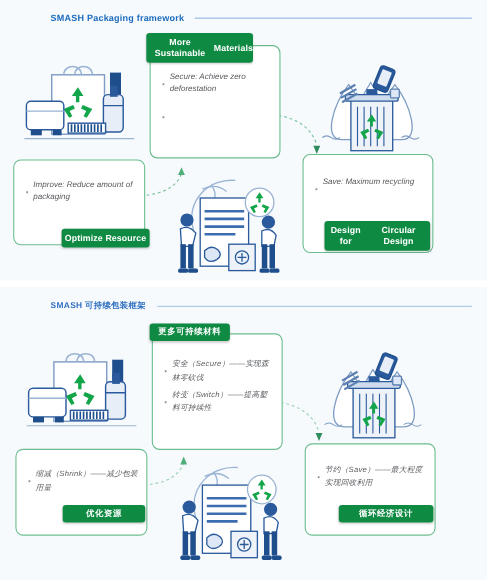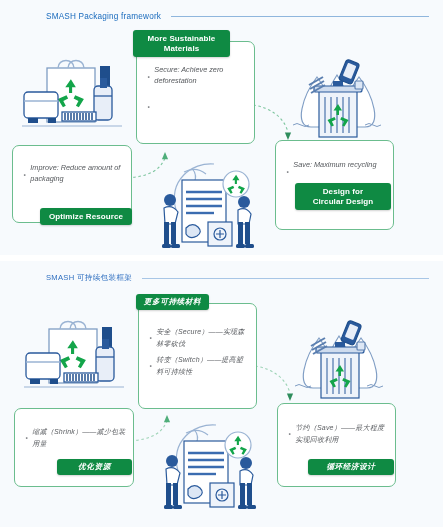--- a/index.html
+++ b/index.html
@@ -10,36 +10,36 @@
   }
   .page{position:relative;width:443px;height:527px;background:#ffffff;}
 
   
   .panel{position:absolute;left:0;width:443px;background:#f7fafd;}
   .panel.en{top:0;height:255px;}
   .panel.zh{top:261px;height:266px;}
 
   .panel-head{position:absolute;left:14px;top:12px;display:flex;align-items:center;width:415px;}
   .panel-title{
-    color:#1a6bbd;font-weight:normal;font-size:8.2px;letter-spacing:.2px;white-space:nowrap;padding-left:32px;
+    color:#1a6bbd;font-weight:bold;font-size:8.2px;letter-spacing:.2px;white-space:nowrap;padding-left:32px;
   }
   .panel-title.zh{color:#2f6fc0;font-size:7.6px;letter-spacing:.3px;}
   .panel-rule{flex:1;height:1px;background:#8fb6dd;margin-left:10px;}
   .panel-rule.zh{background:#a8c6e6;}
 
   
   .pill{
     position:absolute;background:#0f8a43;color:#ffffff;border-radius:3px;
     font-weight:bold;text-align:center;line-height:1.25;
     display:flex;align-items:center;justify-content:center;
     box-shadow:0 1px 2px rgba(0,0,0,.18);
     z-index:6;
   }
   .pill.en{font-size:8px;letter-spacing:.1px;}
-  .pill.zh{font-size:7.6px;letter-spacing:.6px;font-style:italic;}
+  .pill.zh{font-size:7.6px;letter-spacing:.6px;}
 
   
   .card{
     position:absolute;background:#ffffff;border:1px solid #6bbd8e;border-radius:7px;
     z-index:3;
   }
   .card-body{
     position:absolute;left:9px;right:7px;color:#54565a;
   }
   .bullet-line{display:flex;align-items:flex-start;}
@@ -215,46 +215,46 @@
         <div class="bullet-line">
           <span class="bullet-dot">·</span>
           <span class="bullet-txt">Secure: Achieve zero deforestation</span>
         </div>
         <div class="gap"></div>
         <div class="bullet-line">
           <span class="bullet-dot">·</span>
         </div>
       </div>
     </div>
-    <div class="pill en" style="left:133px;top:30px;width:97px;height:27px;flex-direction:column">
+    <div class="pill en" style="left:133px;top:30px;width:97px;height:27px;flex-direction:row">
       <span>More Sustainable</span>
       <span>Materials</span>
     </div>
 
     <div class="card en" style="left:12px;top:145px;width:118px;height:76px">
       <div class="card-body" style="top:17px;">
         <div class="bullet-line">
           <span class="bullet-dot">·</span>
           <span class="bullet-txt">Improve: Reduce amount of packaging</span>
         </div>
       </div>
     </div>
-    <div class="pill en" style="left:40px;top:208px;width:92px;height:17px">
+    <div class="pill en" style="left:56px;top:208px;width:80px;height:17px">
         <span>Optimize Resource</span>
       </div>
 
     <div class="card en" style="left:275px;top:140px;width:117px;height:88px">
       <div class="card-body" style="top:19px;">
         <div class="bullet-line">
           <span class="bullet-dot">·</span>
           <span class="bullet-txt">Save: Maximum recycling</span>
         </div>
       </div>
     </div>
-    <div class="pill en" style="left:295px;top:183px;width:96px;height:27px;flex-direction:column">
+    <div class="pill en" style="left:295px;top:201px;width:96px;height:27px;flex-direction:row">
       <span>Design for</span>
       <span>Circular Design</span>
     </div>
   </div>
 
   <div class="panel zh">
 
     <div class="panel-head">
       <span class="panel-title zh">SMASH 可持续包装框架</span>
       <span class="panel-rule zh"></span>

